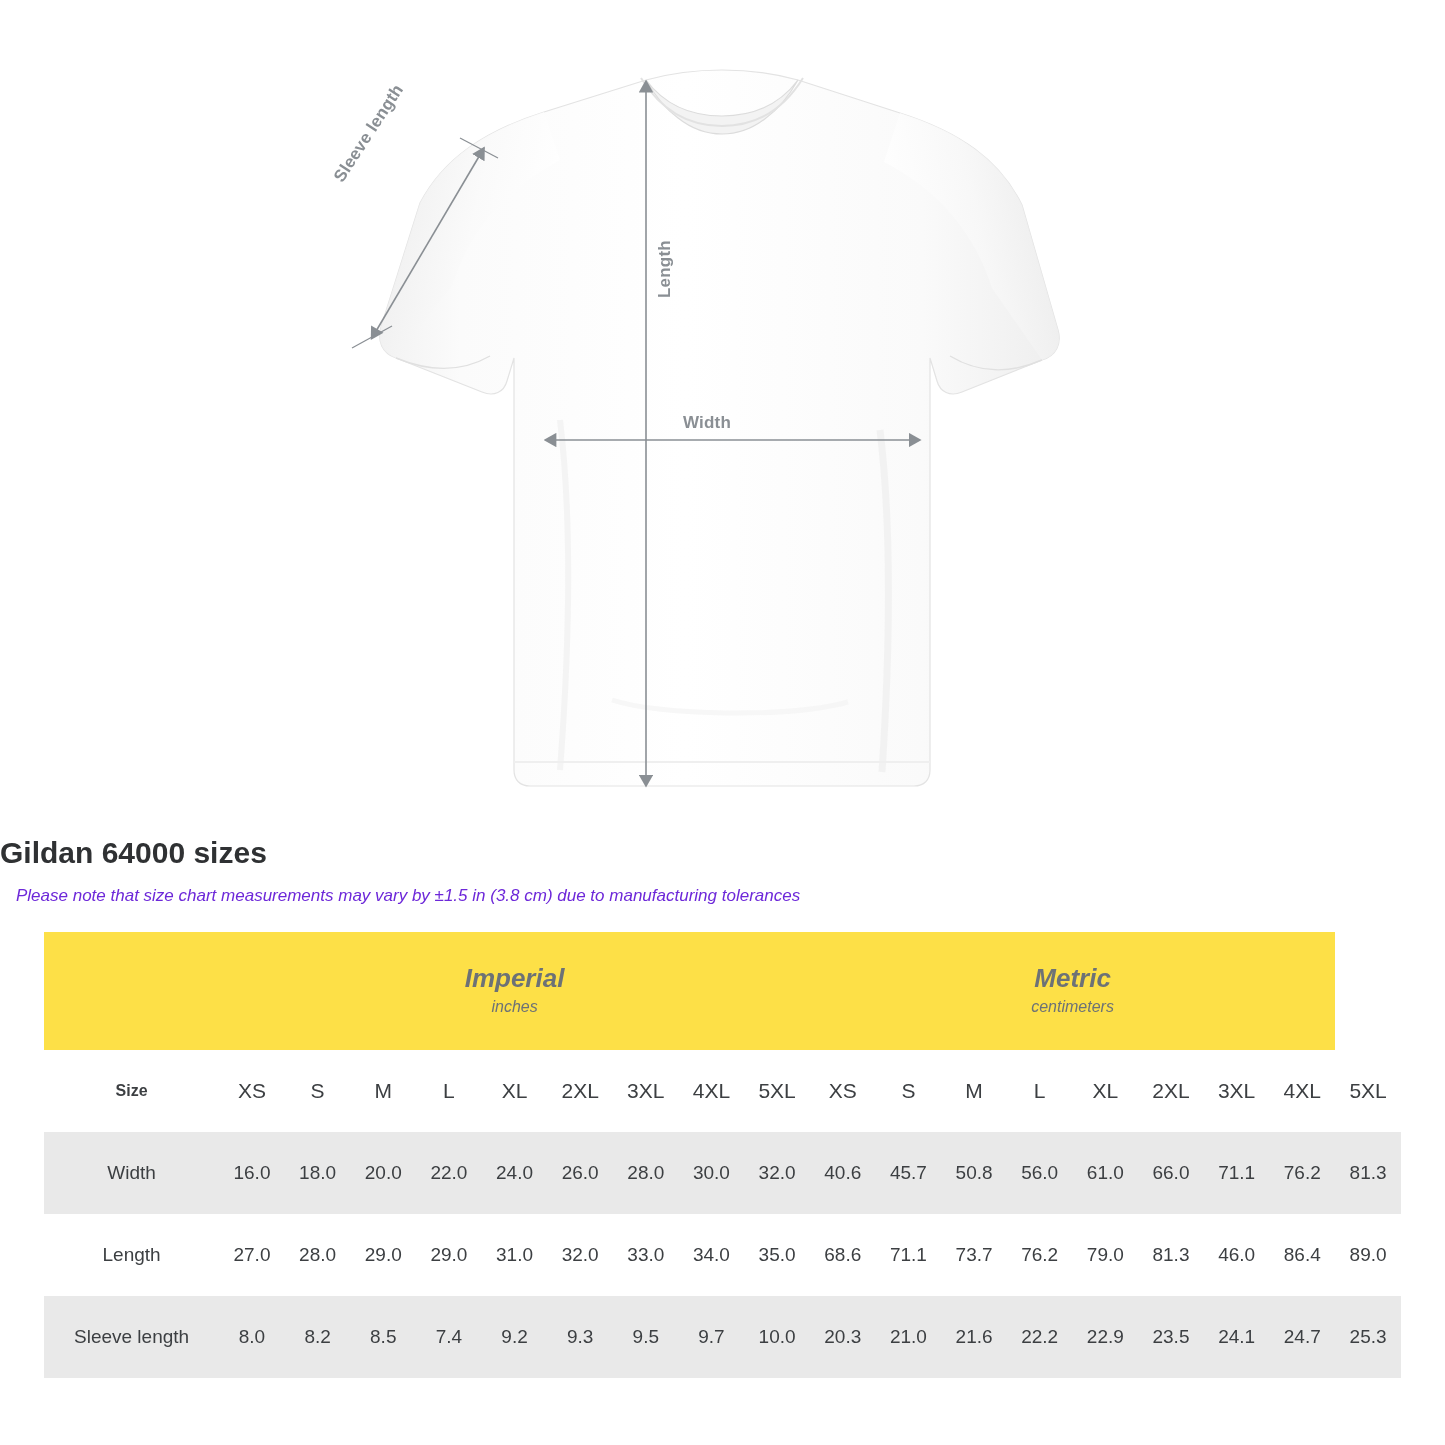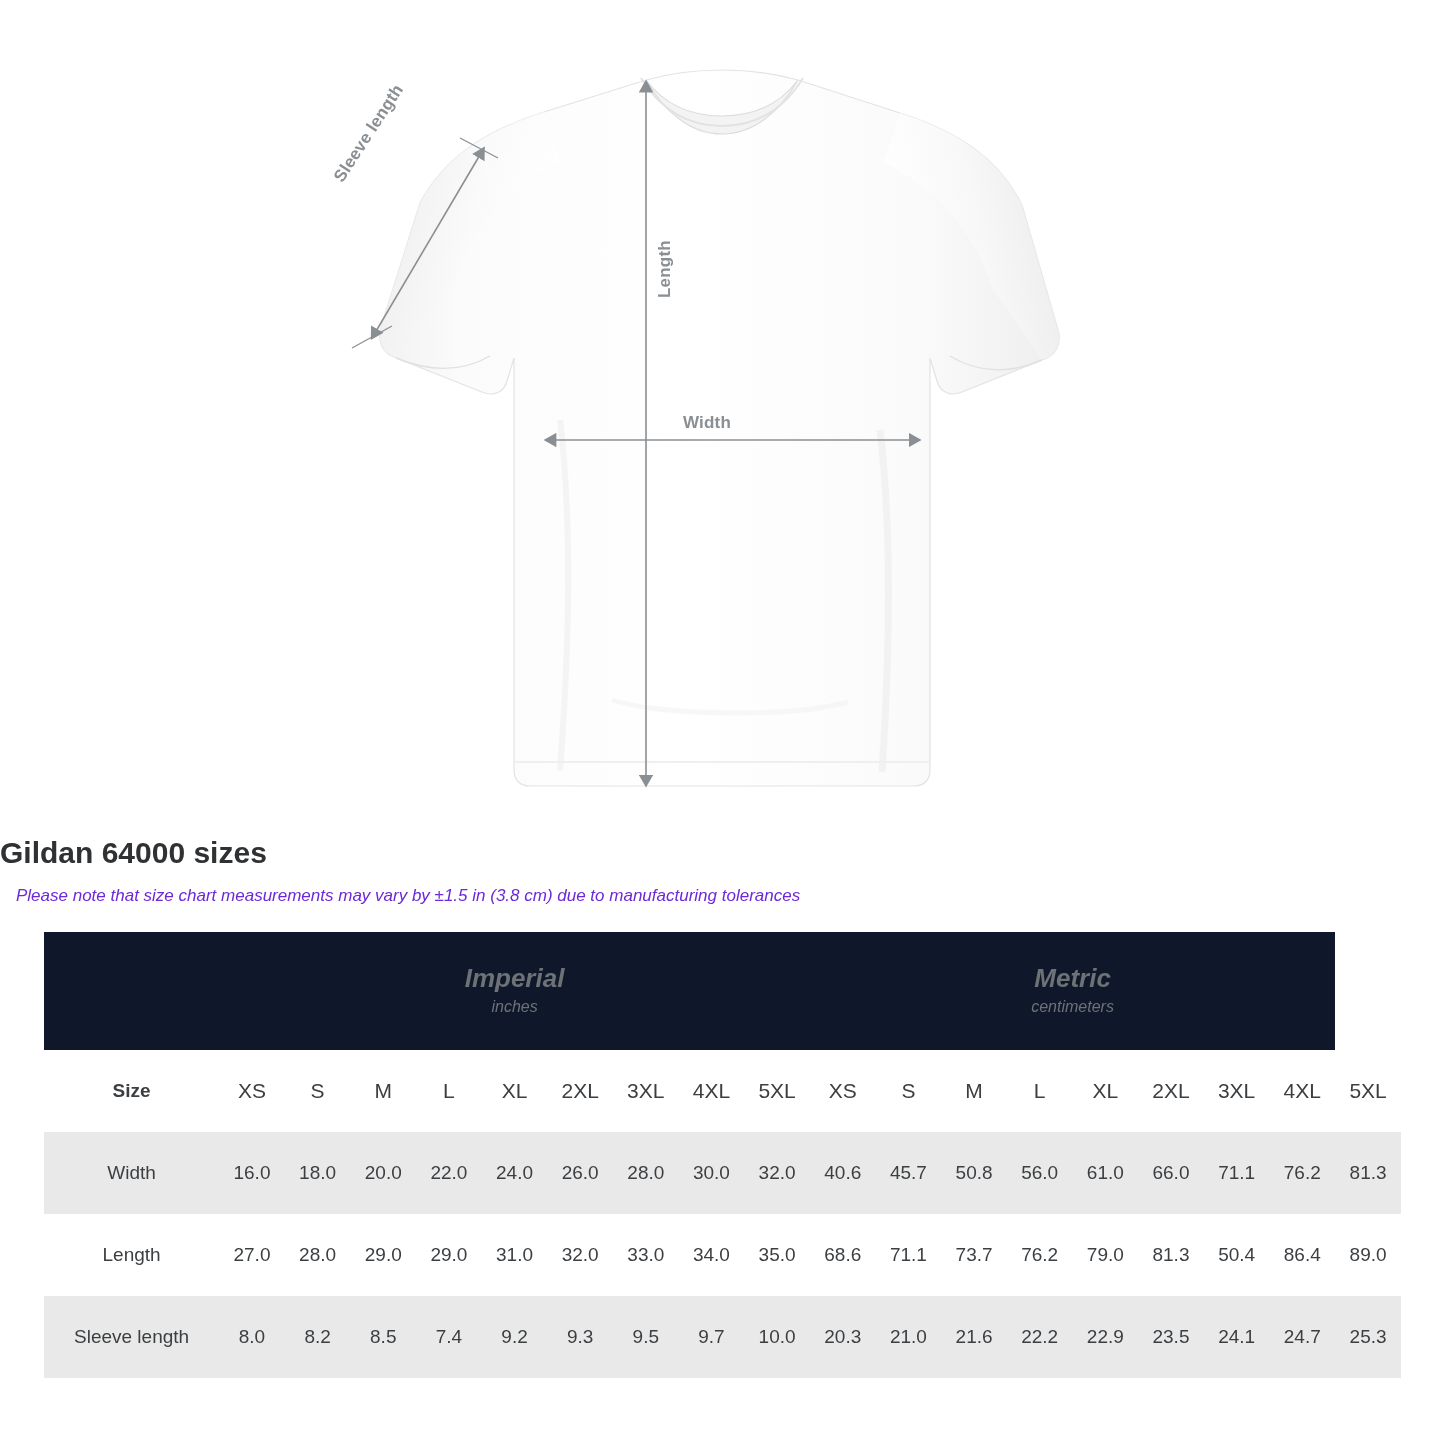--- a/index.html
+++ b/index.html
@@ -95,33 +95,33 @@
     font-weight: bold;
     color: #6d7276;
     line-height: 1.25;
   }
   .unit-units {
     font-size: 16px;
     font-style: italic;
     color: #6d7276;
     line-height: 1.6;
   }
-  .corner-cell { background: #0f172a; }
+  .corner-cell { background: #fde047; }
 
   .row-head {
     height: 82px;
   }
   .row-head td {
     background: #ffffff;
     font-size: 21px;
     color: #3c3f42;
   }
   .row-head td.lbl {
     font-weight: bold;
-    font-size: 19px;
+    font-size: 16px;
   }
 
   tr.band td {
     height: 82px;
     font-size: 19px;
     color: #3c3f42;
   }
   tr.band-grey td { background: #e9e9e9; }
   tr.band-white td { background: #ffffff; }
   td.rowlabel {
@@ -318,21 +318,21 @@
         <td>32.0</td>
         <td>33.0</td>
         <td>34.0</td>
         <td>35.0</td>
         <td>68.6</td>
         <td>71.1</td>
         <td>73.7</td>
         <td>76.2</td>
         <td>79.0</td>
         <td>81.3</td>
-        <td>50.4</td>
+        <td>46.0</td>
         <td>86.4</td>
         <td>89.0</td>
       </tr>
 
       <tr class="band band-grey">
         <td class="rowlabel">Sleeve length</td>
         <td>8.0</td>
         <td>8.2</td>
         <td>8.5</td>
         <td>7.4</td>

